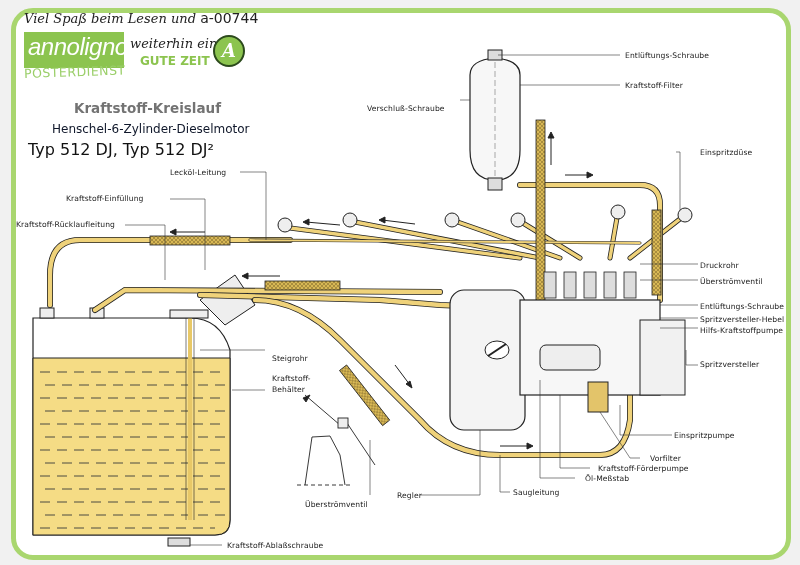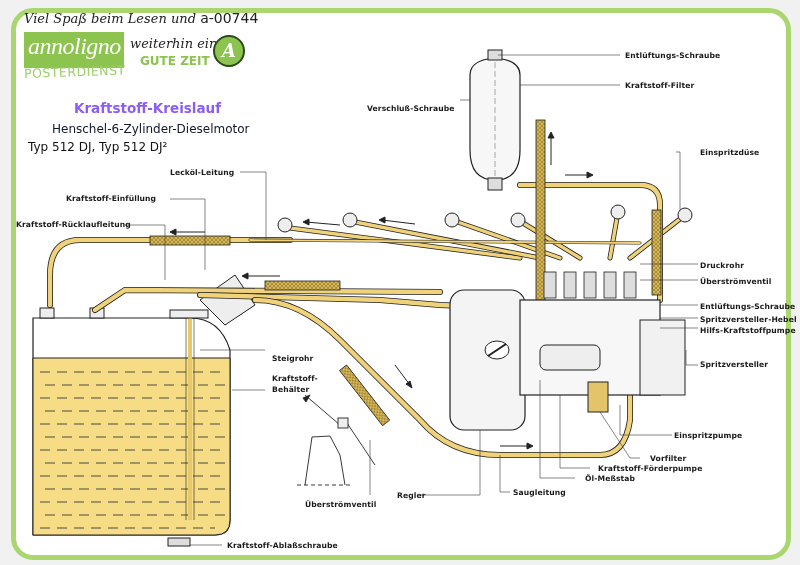--- a/index.html
+++ b/index.html
@@ -4,34 +4,34 @@
 <style>
   html, body { margin:0; padding:0; }
   body { width:800px; height:565px; background:#f1f1f1; position:relative; overflow:hidden;
          font-family:"DejaVu Sans", sans-serif; }
   .frame { position:absolute; left:11px; top:8px; width:770px; height:542px;
            border:5px solid #a9d66f; border-radius:22px; background:#ffffff; }
   .banner-line1 { position:absolute; left:24px; top:10px; font-family:"DejaVu Serif", serif; font-style:italic;
                   font-size:13px; color:#222; white-space:nowrap; }
   .banner-line1 .code { font-family:"DejaVu Sans", sans-serif; font-style:normal; font-size:14px; }
   .logo-box { position:absolute; left:24px; top:32px; width:100px; height:36px; background:#8cc44f; }
-  .logo-text { position:absolute; left:28px; top:33px; font-family:Liberation Serif, serif; font-style:italic;
+  .logo-text { position:absolute; left:28px; top:33px; font-family:Liberation Sans, sans-serif; font-style:italic;
                font-size:24px; color:#fff; letter-spacing:-0.5px; }
   .posterdienst { position:absolute; left:24px; top:66px; font-size:12.5px; color:#9bcf6a;
                   transform:rotate(-2deg); transform-origin:left; letter-spacing:0.5px; }
   .weiter { position:absolute; left:130px; top:36px; font-family:"DejaVu Serif", serif; font-style:italic;
             font-size:13px; color:#222; }
   .gutezeit { position:absolute; left:140px; top:54px; font-weight:bold; font-size:12px; color:#8cc44f; }
   .badge { position:absolute; left:213px; top:35px; width:28px; height:28px; border-radius:50%;
            background:#8cc44f; border:2px solid #2c4a1c; color:#fff; font-family:"DejaVu Serif", serif;
            font-style:italic; font-weight:bold; font-size:18px; line-height:28px; text-align:center; }
-  .title { position:absolute; left:74px; top:100px; font-weight:bold; font-size:13.5px; color:#8b5cf6; }
+  .title { position:absolute; left:74px; top:100px; font-weight:bold; font-size:13.5px; color:#737373; }
   .subtitle { position:absolute; left:52px; top:122px; font-size:12px; color:#0f172a; }
-  .subtitle2 { position:absolute; left:28px; top:140px; font-size:12px; color:#111; }
-  .lbl { position:absolute; font-size:7.6px; font-weight:bold; color:#1a1a1a; white-space:nowrap; letter-spacing:0.1px; }
+  .subtitle2 { position:absolute; left:28px; top:140px; font-size:16px; color:#111; }
+  .lbl { position:absolute; font-size:7.6px; font-weight:normal; color:#1a1a1a; white-space:nowrap; letter-spacing:0.1px; }
   svg.diagram { position:absolute; left:0; top:0; }
 </style>
 </head>
 <body>
 
 <div class="frame"></div>
 
 <div class="banner-line1">
   <span>Viel Spaß beim Lesen und</span>
   <span class="code">a-00744</span>

